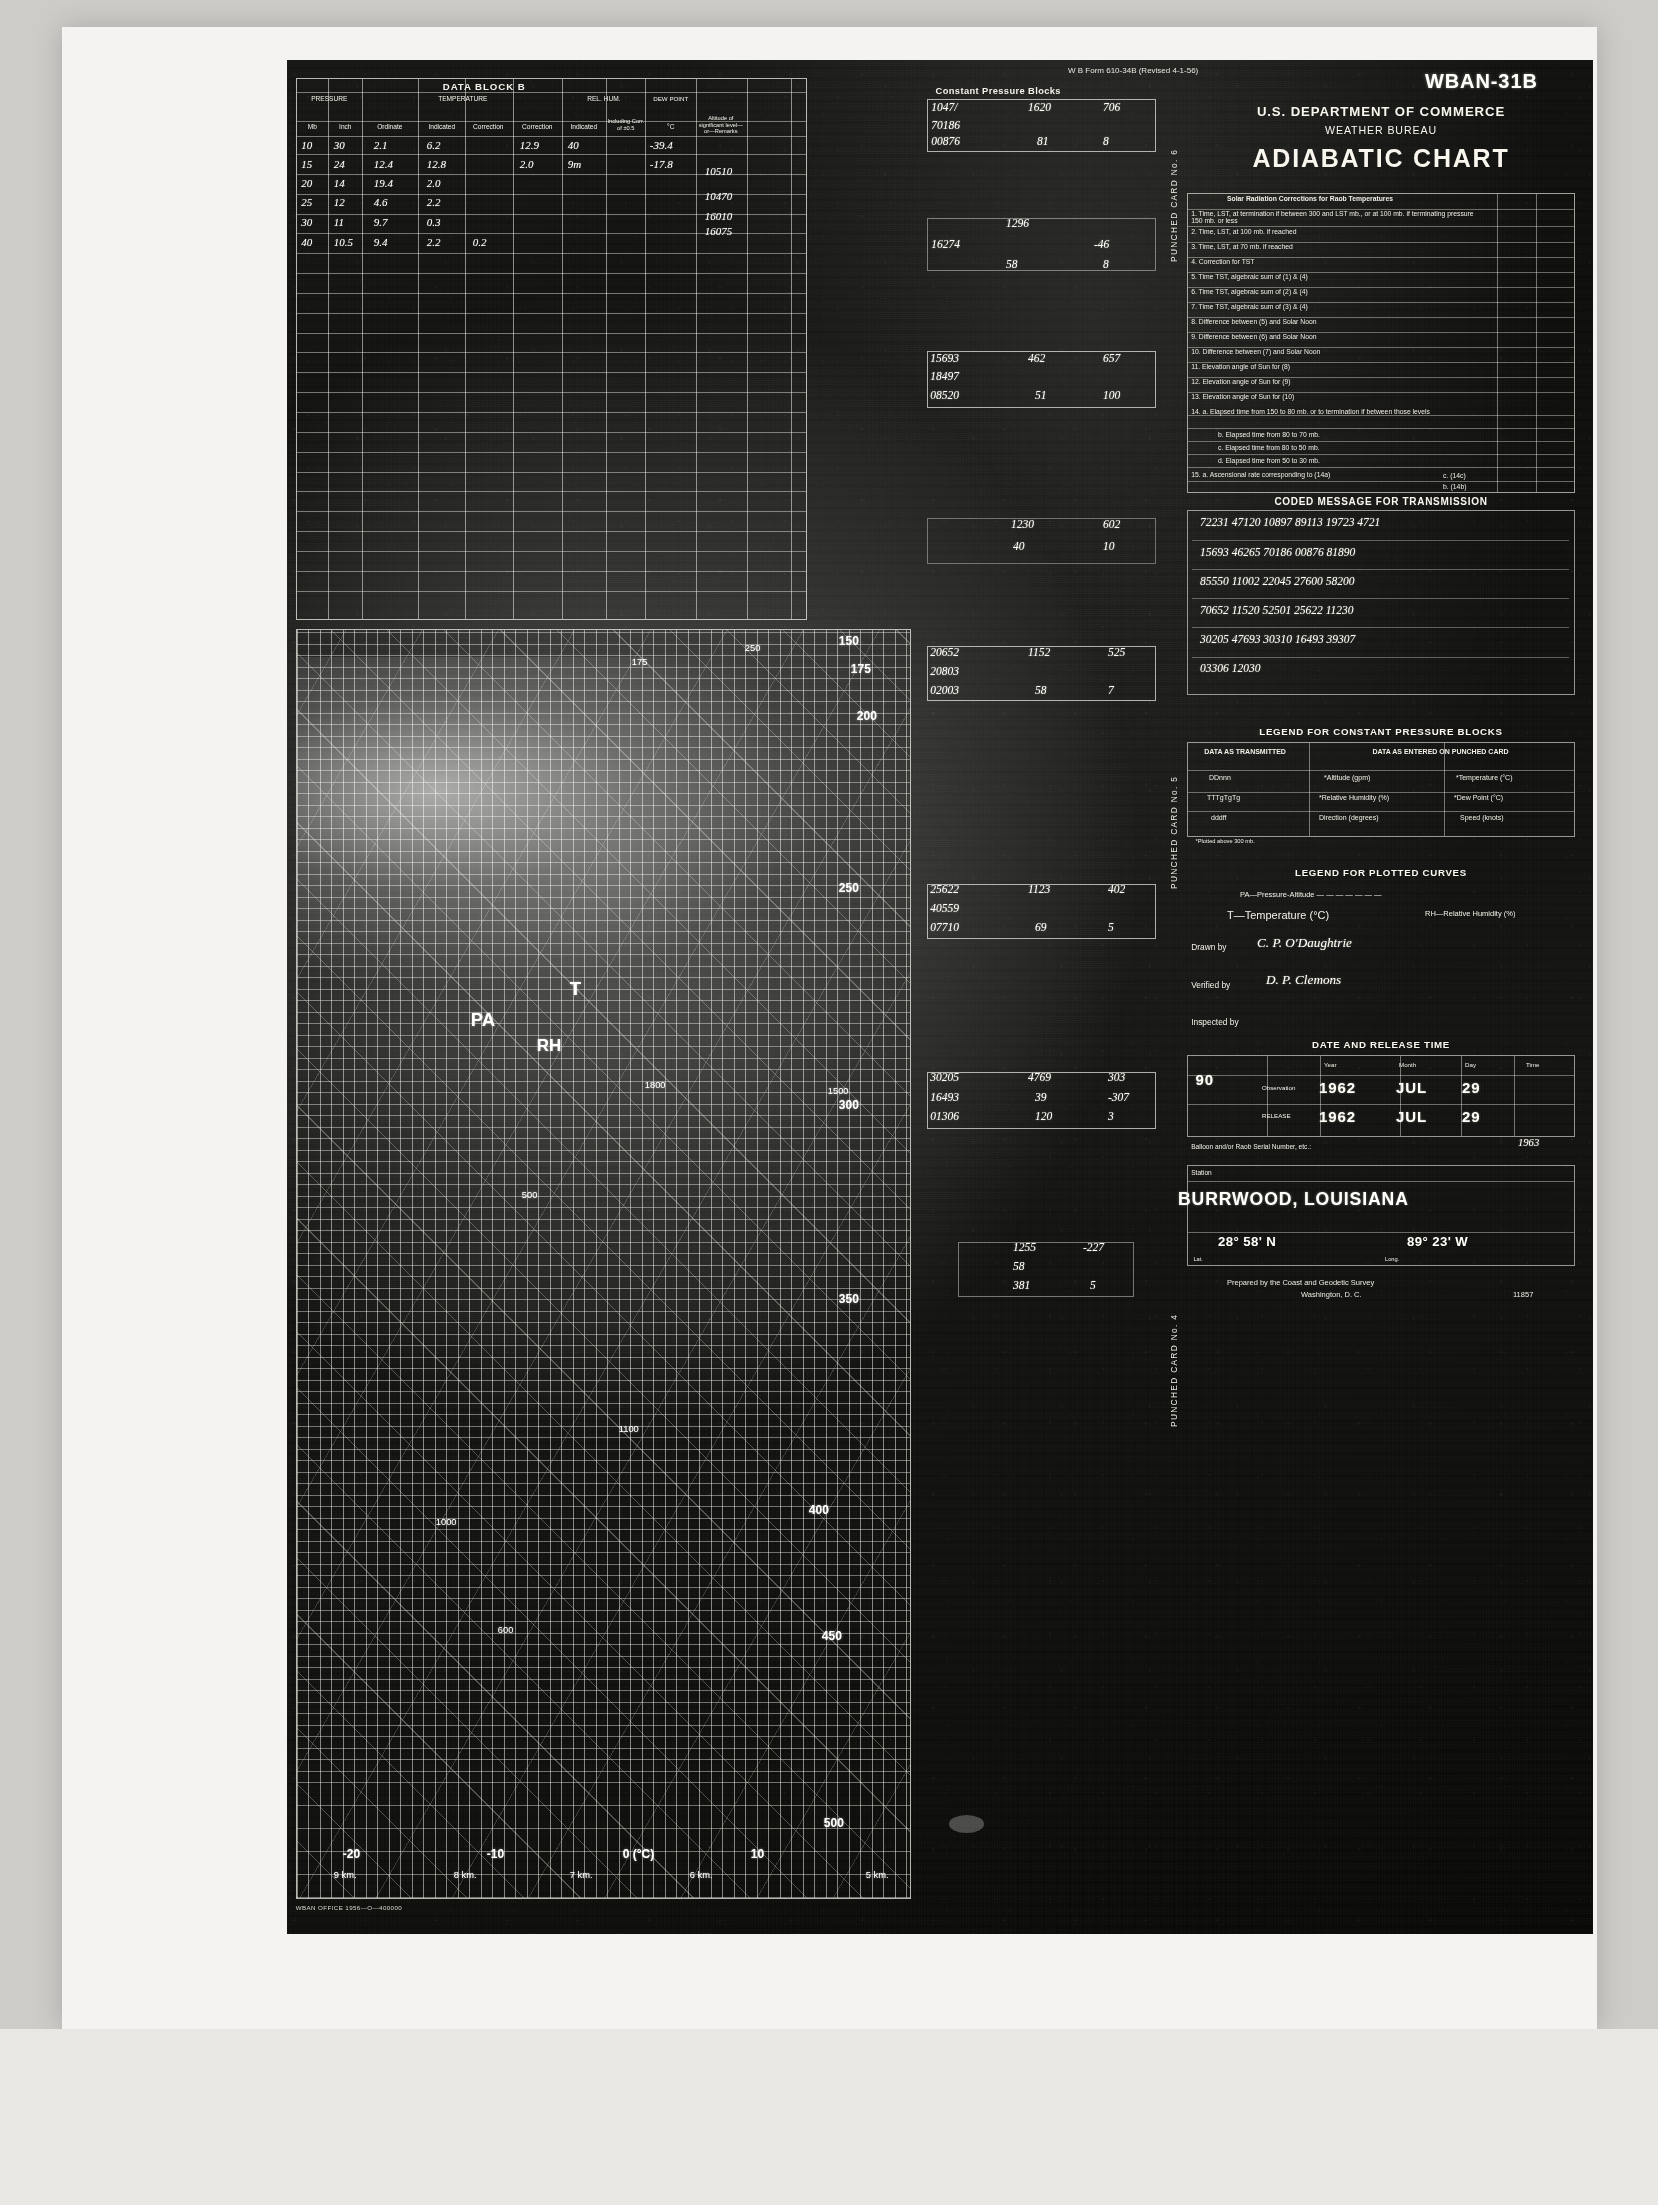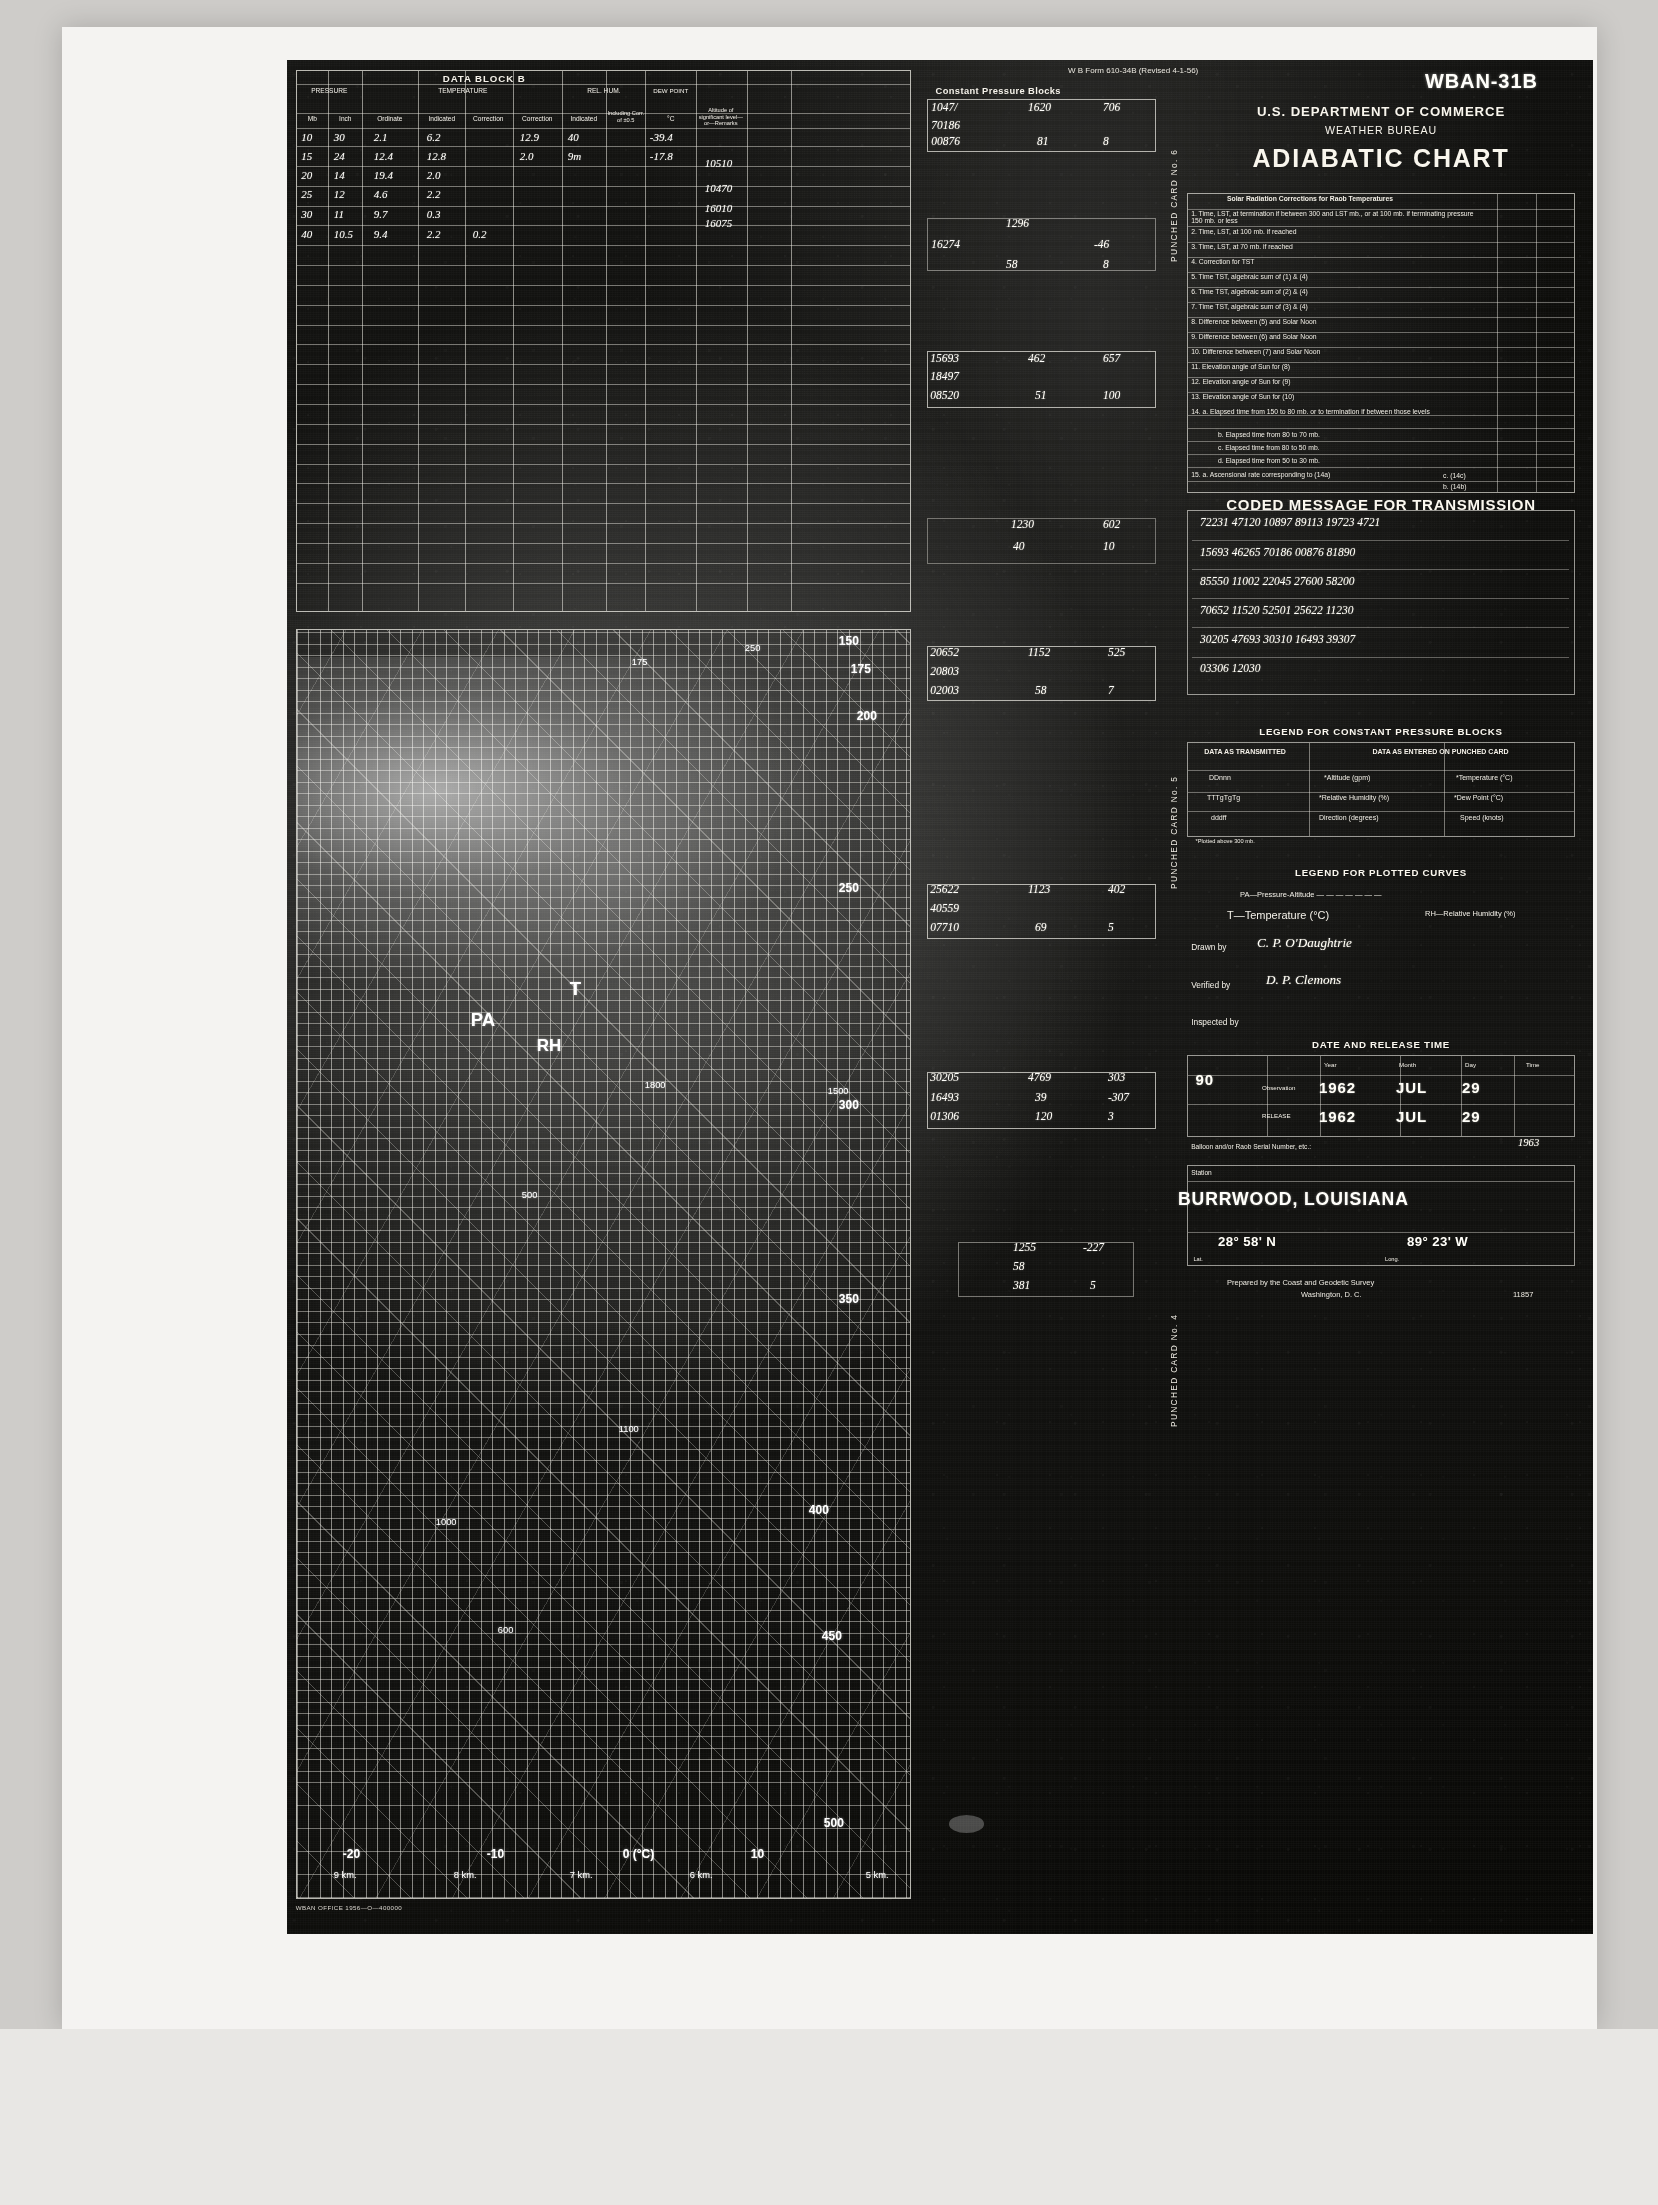--- a/index.html
+++ b/index.html
@@ -47,21 +47,21 @@
     background-size:71px 71px,53px 53px,88px 88px,62px 62px;
     opacity:.6;
   }
 
   
   .box{position:absolute;border:0.9px solid rgba(235,233,226,.75);box-sizing:border-box;}
   .lbl{position:absolute;color:#efece4;letter-spacing:0.4px;}
   .ttl{font-weight:bold;}
 
   
-  #data-block{left:8.8px;top:10px;width:615px;height:542px;}
+  #data-block{left:8.8px;top:18px;width:511px;height:542px;}
   .dbhdr{position:absolute;color:#efece4;font-size:9.7px;font-weight:bold;letter-spacing:0.9px;}
   .tblgrid{position:absolute;left:0;top:0;right:0;bottom:0;}
   .vline{position:absolute;top:0;bottom:0;width:0.9px;background:rgba(235,233,226,.55);}
   .hline{position:absolute;left:0;right:0;height:0.9px;background:rgba(235,233,226,.45);}
   .colhead{position:absolute;color:#f1eee7;font-size:6.6px;text-align:center;line-height:1.15;}
   .cell{position:absolute;color:#fdfcf8;font-size:11px;font-family:"Liberation Serif",serif;font-style:italic;text-shadow:0 0 1.3px rgba(255,255,255,.35);}
 
   
   #plot{left:8.8px;top:569px;width:615px;height:1270px;overflow:hidden;}
   .plotgrid{position:absolute;inset:0;
@@ -385,21 +385,21 @@
       <div class="srtxt" style="left:13.2px;top:300px;">12. Elevation angle of Sun for (9)</div>
       <div class="srtxt" style="left:13.2px;top:315px;">13. Elevation angle of Sun for (10)</div>
       <div class="srtxt" style="left:13.2px;top:330px;width:291px;white-space:normal;">14. a. Elapsed time from 150 to 80 mb. or to termination if between those levels</div>
       <div class="srtxt" style="left:40px;top:353px;">b. Elapsed time from 80 to 70 mb.</div>
       <div class="srtxt" style="left:40px;top:366px;">c. Elapsed time from 80 to 50 mb.</div>
       <div class="srtxt" style="left:40px;top:379px;">d. Elapsed time from 50 to 30 mb.</div>
       <div class="srtxt" style="left:13.2px;top:393px;">15. a. Ascensional rate corresponding to (14a)</div>
       <div class="srtxt" style="left:265px;top:405px;">b. (14b)</div>
       <div class="srtxt" style="left:265px;top:394px;">c. (14c)</div>
 
-      <div class="secttl" style="top:418px;font-size:15px;">CODED MESSAGE FOR TRANSMISSION</div>
+      <div class="secttl" style="top:418px;font-size:10px;">CODED MESSAGE FOR TRANSMISSION</div>
       <div class="msgbox">
         <div class="msgline" style="top:29px;"></div>
         <div class="msgline" style="top:58px;"></div>
         <div class="msgline" style="top:87px;"></div>
         <div class="msgline" style="top:116px;"></div>
         <div class="msgline" style="top:146px;"></div>
       </div>
       <div class="msgtxt" style="left:22px;top:438px;">72231 47120 10897 89113 19723 4721</div>
       <div class="msgtxt" style="left:22px;top:468px;">15693 46265 70186 00876 81890</div>
       <div class="msgtxt" style="left:22px;top:497px;">85550 11002 22045 27600 58200</div>

